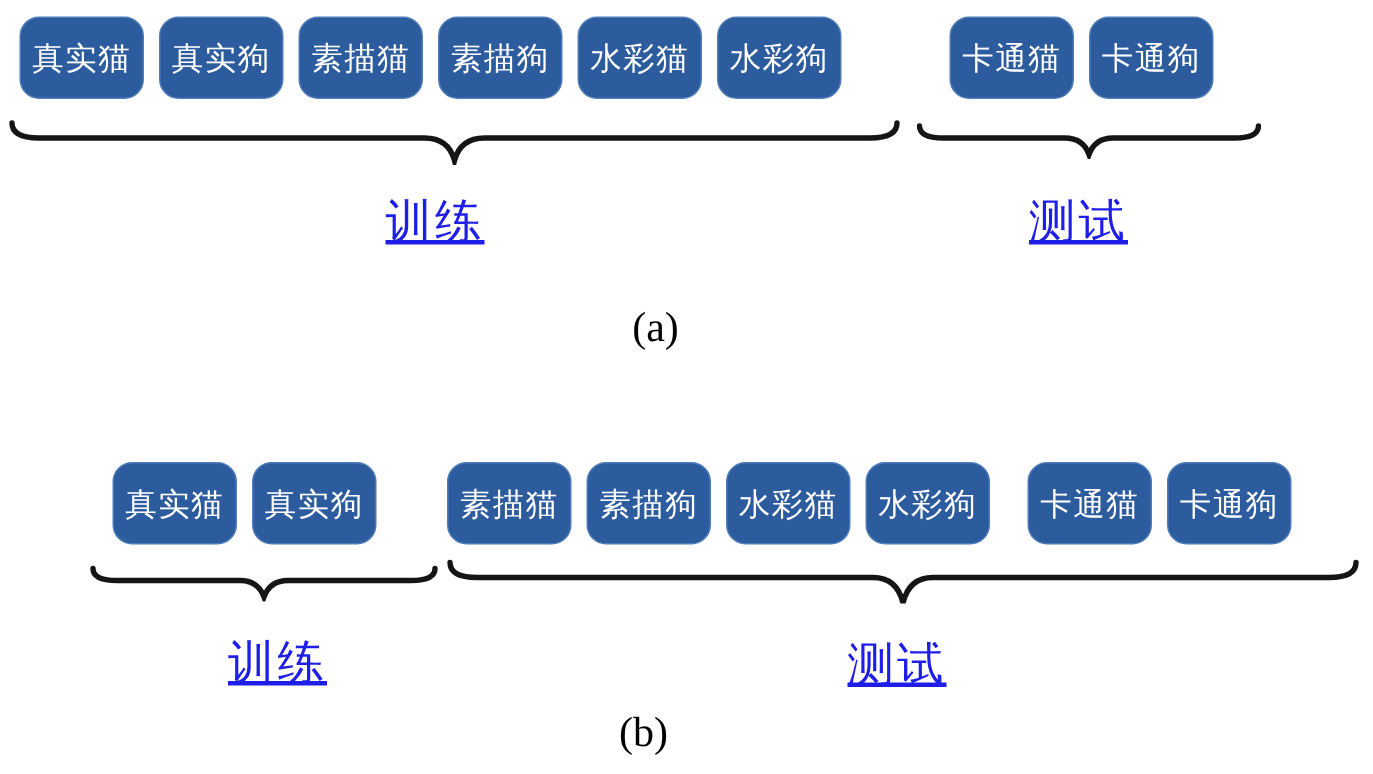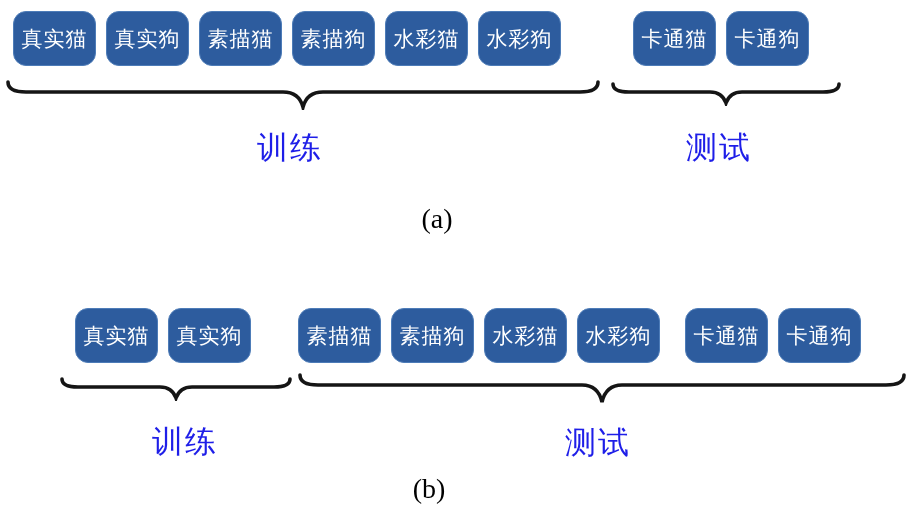--- a/index.html
+++ b/index.html
@@ -48,20 +48,21 @@
     stroke-width: 3.6;
     stroke-linecap: round;
   }
   .group-label {
     position: absolute;
     transform: translateX(-50%);
     font-size: 31px;
     color: var(--group-label, #1E1EE8);
     white-space: nowrap;
     letter-spacing: 2px;
+    text-decoration: underline;
   }
   .caption {
     position: absolute;
     transform: translateX(-50%);
     font-size: 28px;
     color: var(--caption, #000000);
     white-space: nowrap;
   }
 </style>
 </head>

